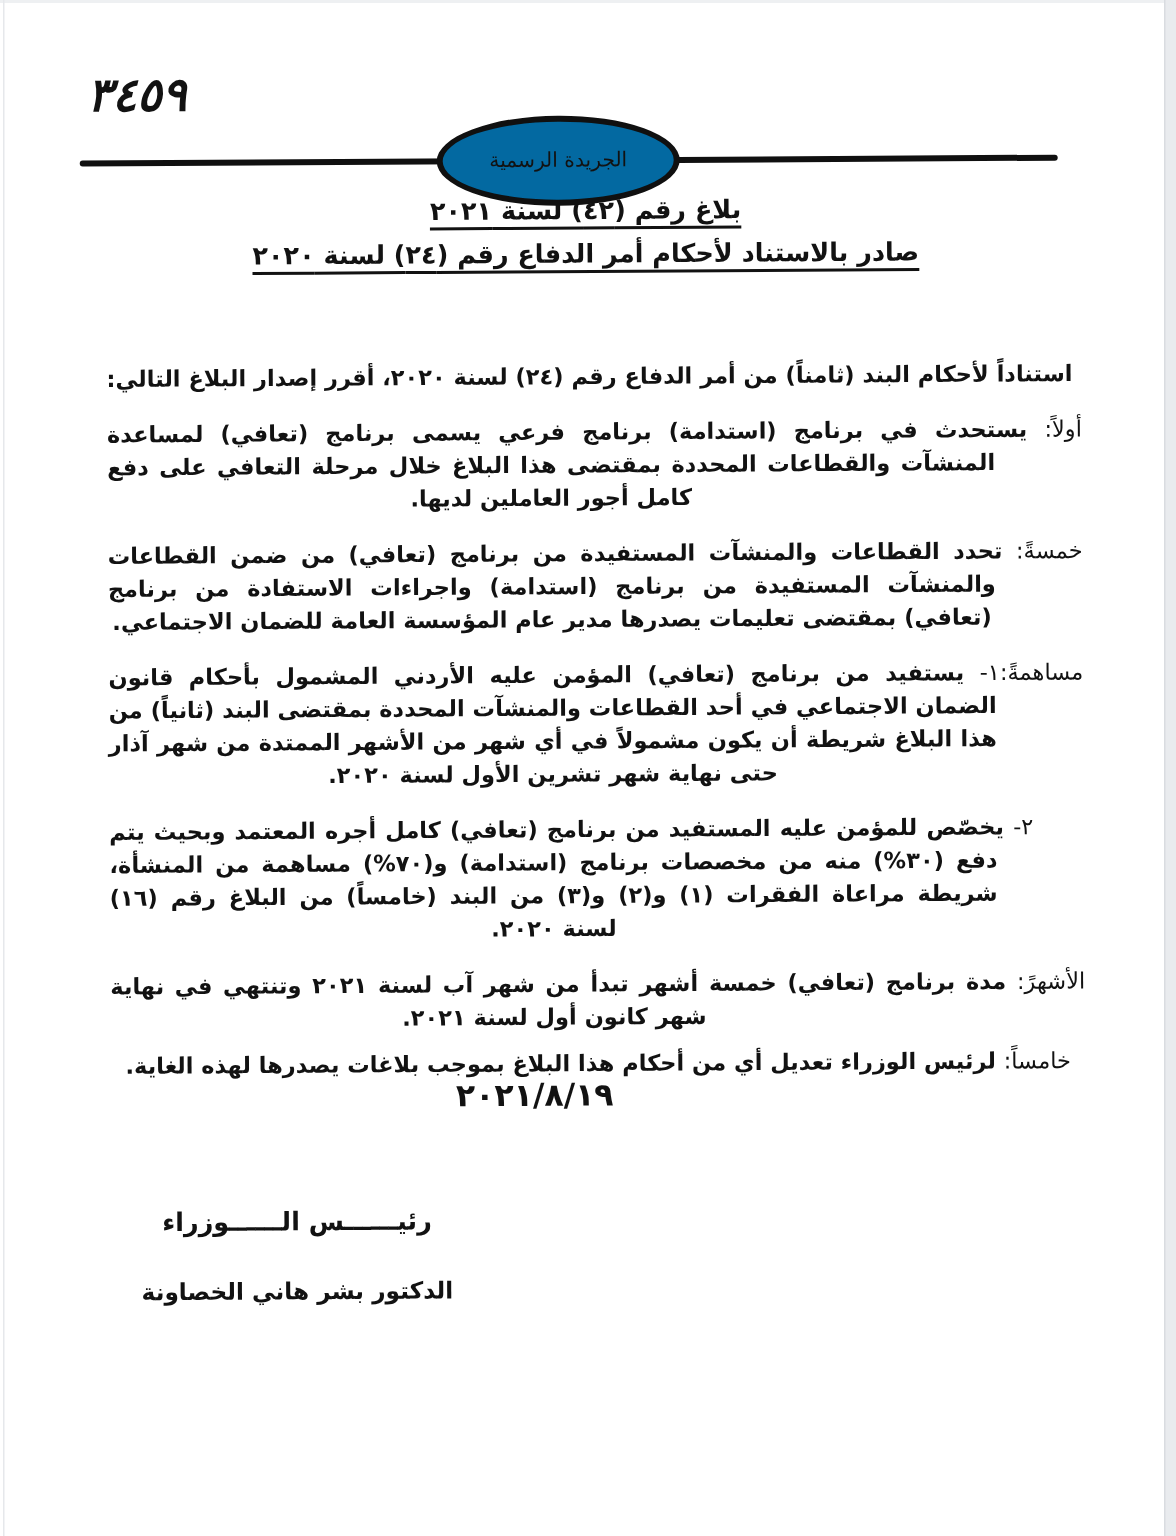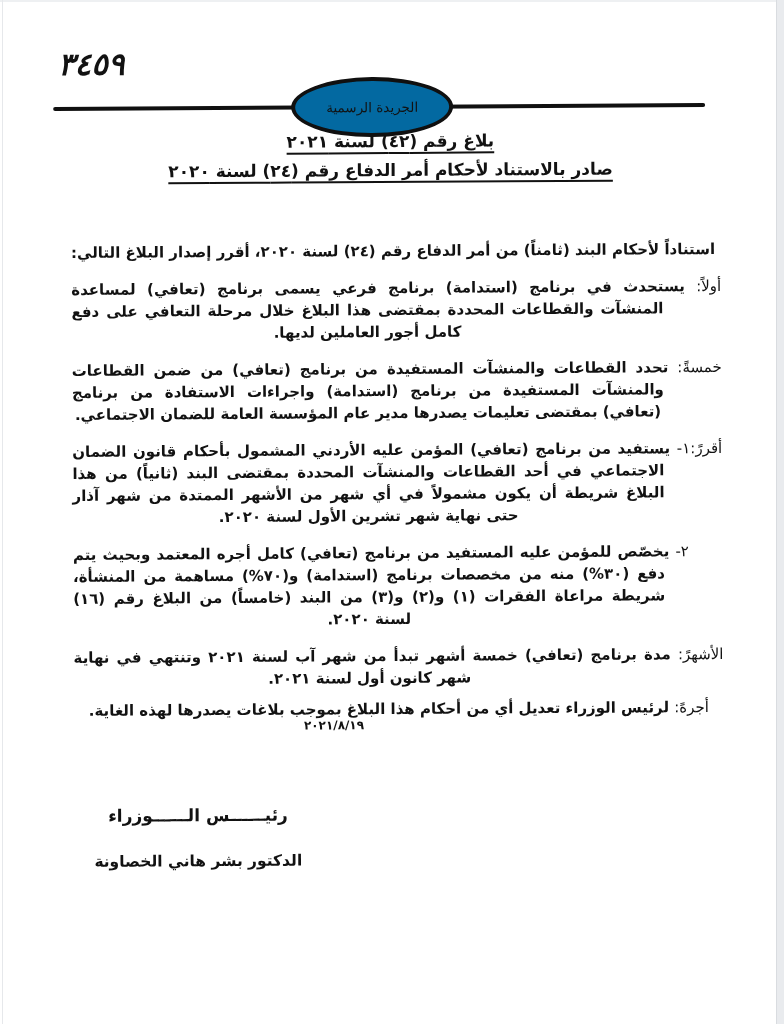--- a/index.html
+++ b/index.html
@@ -50,21 +50,21 @@
     text-align:justify;text-align-last:center;
     padding-right:58px;text-indent:-58px;
     margin-bottom:9px;
   }
   .clause .lbl{font-weight:normal;}
   .clause.sub{margin-right:34px;padding-right:24px;text-indent:-24px;}
   .clause.last{margin-top:7px;}
 
   .issue-date{
     position:absolute;top:718px;left:302px;
-    font-size:12px;font-weight:bold;letter-spacing:2px;direction:rtl;
+    font-size:21px;font-weight:bold;letter-spacing:2px;direction:rtl;
   }
 
   .signature{position:absolute;top:804px;left:88px;width:215px;text-align:center;}
   .sig-title{font-size:17px;font-weight:bold;margin-bottom:27px;white-space:nowrap;}
   .sig-name{font-size:15.5px;font-weight:bold;white-space:nowrap;}
 </style>
 </head>
 <body>
 
 <div class="edge-top"></div>
@@ -83,24 +83,24 @@
   <div class="titles">
     <span class="title-line">بلاغ رقم (٤٢) لسنة ٢٠٢١</span>
     <span class="title-sub wrap2"><span class="title-line">صادر بالاستناد لأحكام أمر الدفاع رقم (٢٤) لسنة ٢٠٢٠</span></span>
   </div>
 
   <p class="intro">استناداً لأحكام البند (ثامناً) من أمر الدفاع رقم (٢٤) لسنة ٢٠٢٠، أقرر إصدار البلاغ التالي:</p>
 
   <div class="clauses">
     <p class="clause"><span class="lbl">أولاً:</span> <span>يستحدث في برنامج (استدامة) برنامج فرعي يسمى برنامج (تعافي) لمساعدة المنشآت والقطاعات المحددة بمقتضى هذا البلاغ خلال مرحلة التعافي على دفع كامل أجور العاملين لديها.</span></p>
     <p class="clause"><span class="lbl">خمسةً:</span> <span>تحدد القطاعات والمنشآت المستفيدة من برنامج (تعافي) من ضمن القطاعات والمنشآت المستفيدة من برنامج (استدامة) واجراءات الاستفادة من برنامج (تعافي) بمقتضى تعليمات يصدرها مدير عام المؤسسة العامة للضمان الاجتماعي.</span></p>
-    <p class="clause"><span class="lbl">أقررً:١-</span> <span>يستفيد من برنامج (تعافي) المؤمن عليه الأردني المشمول بأحكام قانون الضمان الاجتماعي في أحد القطاعات والمنشآت المحددة بمقتضى البند (ثانياً) من هذا البلاغ شريطة أن يكون مشمولاً في أي شهر من الأشهر الممتدة من شهر آذار حتى نهاية شهر تشرين الأول لسنة ٢٠٢٠.</span></p>
+    <p class="clause"><span class="lbl">مساهمةً:١-</span> <span>يستفيد من برنامج (تعافي) المؤمن عليه الأردني المشمول بأحكام قانون الضمان الاجتماعي في أحد القطاعات والمنشآت المحددة بمقتضى البند (ثانياً) من هذا البلاغ شريطة أن يكون مشمولاً في أي شهر من الأشهر الممتدة من شهر آذار حتى نهاية شهر تشرين الأول لسنة ٢٠٢٠.</span></p>
     <p class="clause sub"><span class="lbl">٢-</span> <span>يخصّص للمؤمن عليه المستفيد من برنامج (تعافي) كامل أجره المعتمد وبحيث يتم دفع (٣٠%) منه من مخصصات برنامج (استدامة) و(٧٠%) مساهمة من المنشأة، شريطة مراعاة الفقرات (١) و(٢) و(٣) من البند (خامساً) من البلاغ رقم (١٦) لسنة ٢٠٢٠.</span></p>
     <p class="clause"><span class="lbl">الأشهرً:</span> <span>مدة برنامج (تعافي) خمسة أشهر تبدأ من شهر آب لسنة ٢٠٢١ وتنتهي في نهاية شهر كانون أول لسنة ٢٠٢١.</span></p>
-    <p class="clause last"><span class="lbl">أجرهً:</span> <span>لرئيس الوزراء تعديل أي من أحكام هذا البلاغ بموجب بلاغات يصدرها لهذه الغاية.</span></p>
+    <p class="clause last"><span class="lbl">خامساً:</span> <span>لرئيس الوزراء تعديل أي من أحكام هذا البلاغ بموجب بلاغات يصدرها لهذه الغاية.</span></p>
   </div>
 
   <div class="issue-date">٢٠٢١/٨/١٩</div>
 
   <div class="signature">
     <div class="sig-title">رئيــــــس الــــــوزراء</div>
     <div class="sig-name">الدكتور بشر هاني الخصاونة</div>
   </div>
 
 </div>

